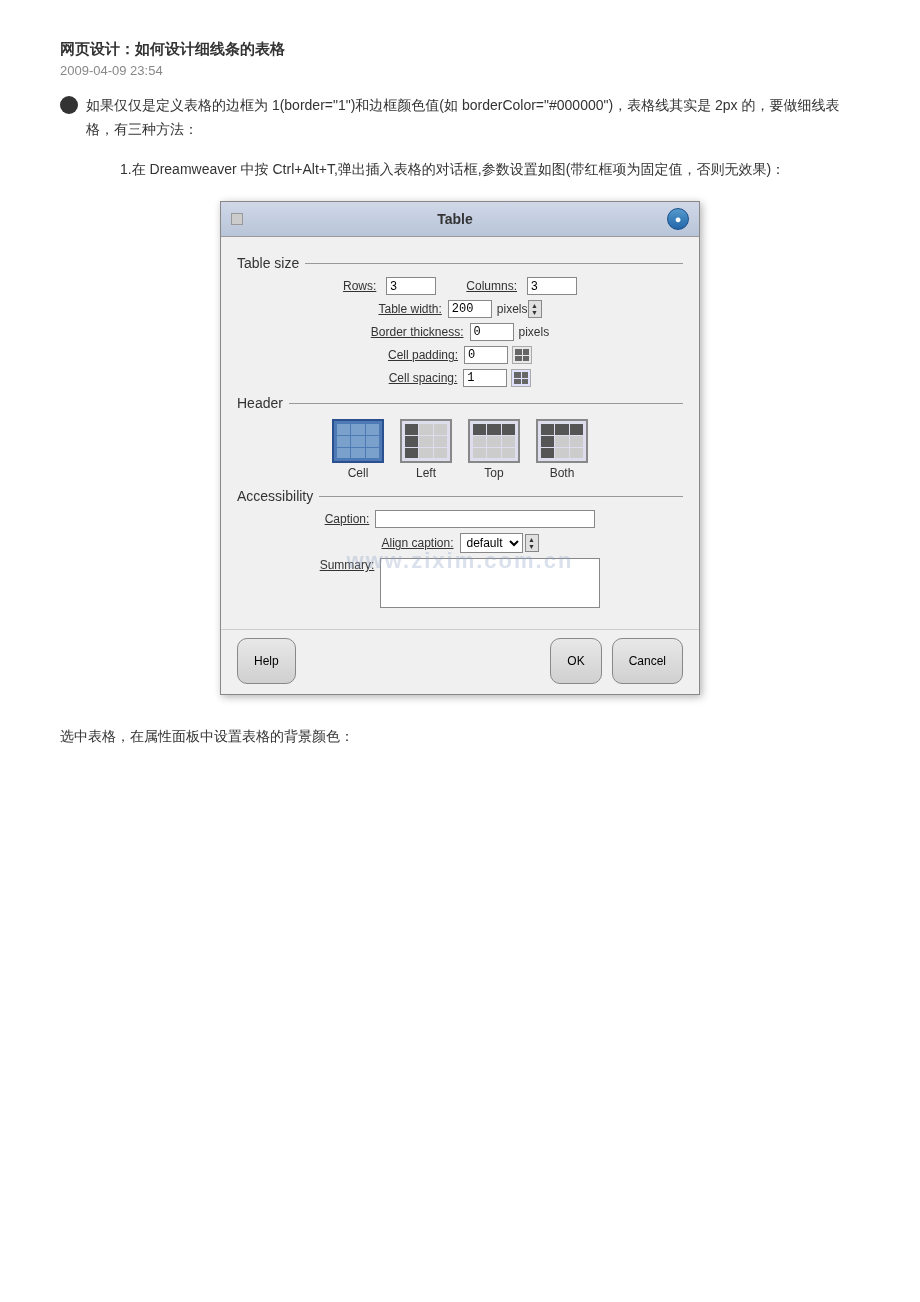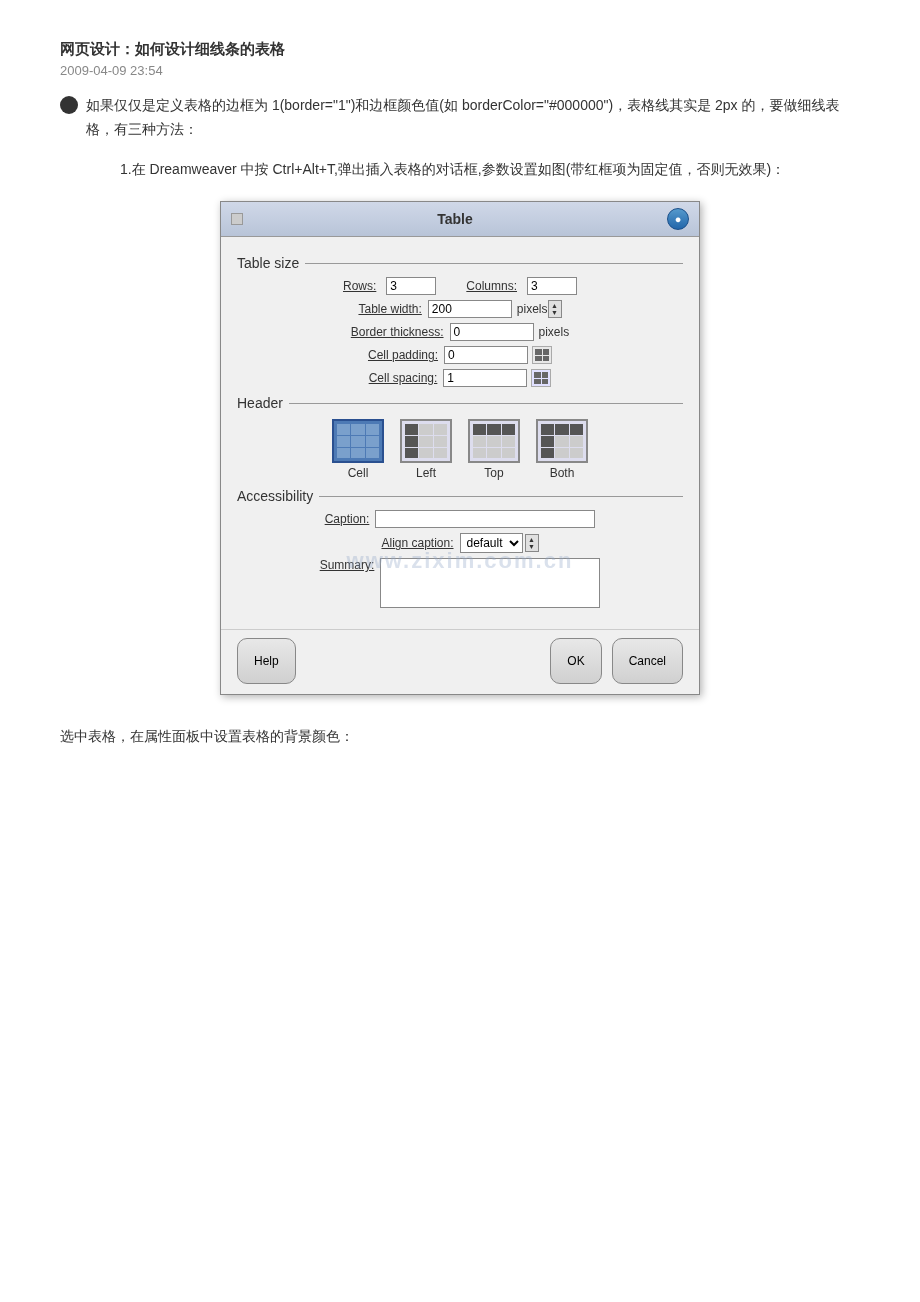--- a/index.html
+++ b/index.html
@@ -135,21 +135,22 @@
       border: 1px solid #888;
       background: #fff;
       padding: 1px 3px;
       font-size: 12px;
       height: 18px;
     }
     .form-input-wide {
       width: 50px;
     }
     .form-input-medium {
-      width: 84px;
+      width: 44px;
+      font-family: Liberation Mono, monospace;
     }
     .spinner-btn {
       display: flex;
       flex-direction: column;
       border: 1px solid #888;
       background: #e0e0e0;
       cursor: pointer;
       height: 18px;
       width: 14px;
       justify-content: center;

